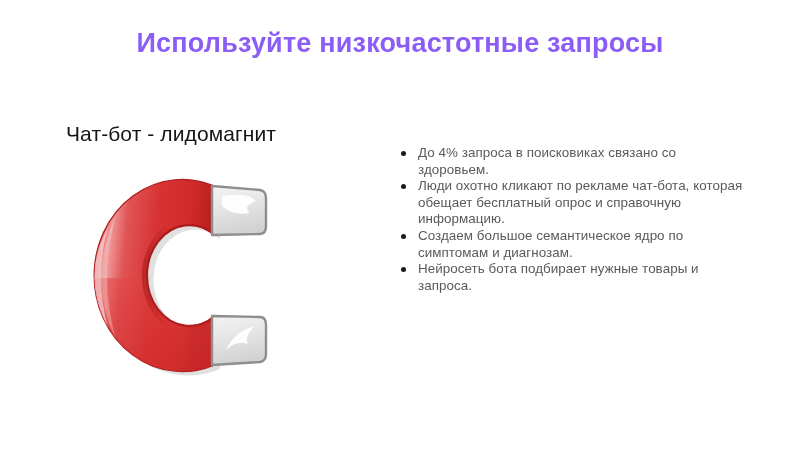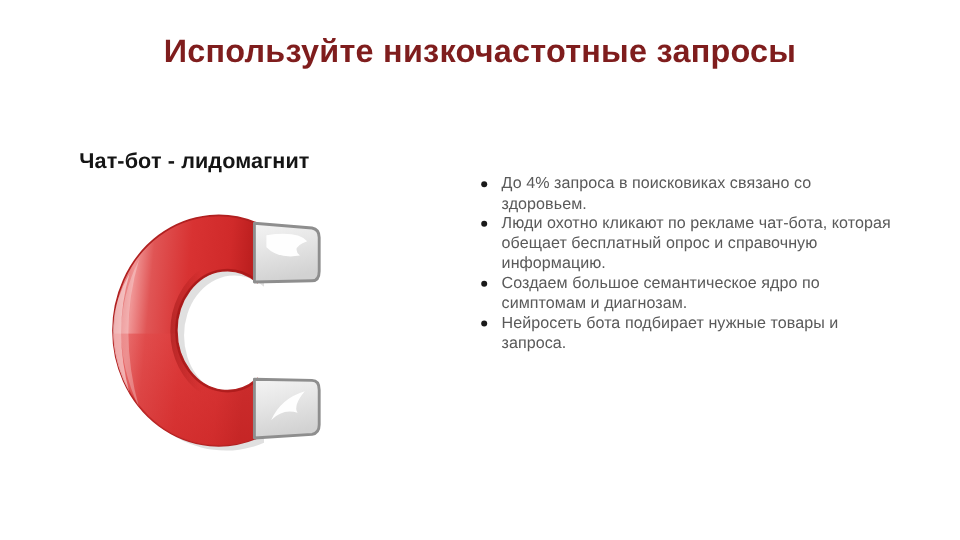--- a/index.html
+++ b/index.html
@@ -21,33 +21,33 @@
 
   
   #slide-title {
     position: absolute;
     left: 0;
     top: 26px;
     width: 800px;
     text-align: center;
     font-size: 27px;
     font-weight: bold;
-    color: #7f1d1d;
+    color: #8b5cf6;
     letter-spacing: 0.2px;
     line-height: 34px;
     white-space: nowrap;
   }
 
   
   #left-heading {
     position: absolute;
     left: 66px;
     top: 123px;
-    font-size: 18px;
-    font-weight: bold;
+    font-size: 21px;
+    font-weight: normal;
     color: #151515;
     letter-spacing: 0.1px;
     line-height: 22px;
     white-space: nowrap;
   }
 
   
   #magnet-figure {
     position: absolute;
     left: 64px;

